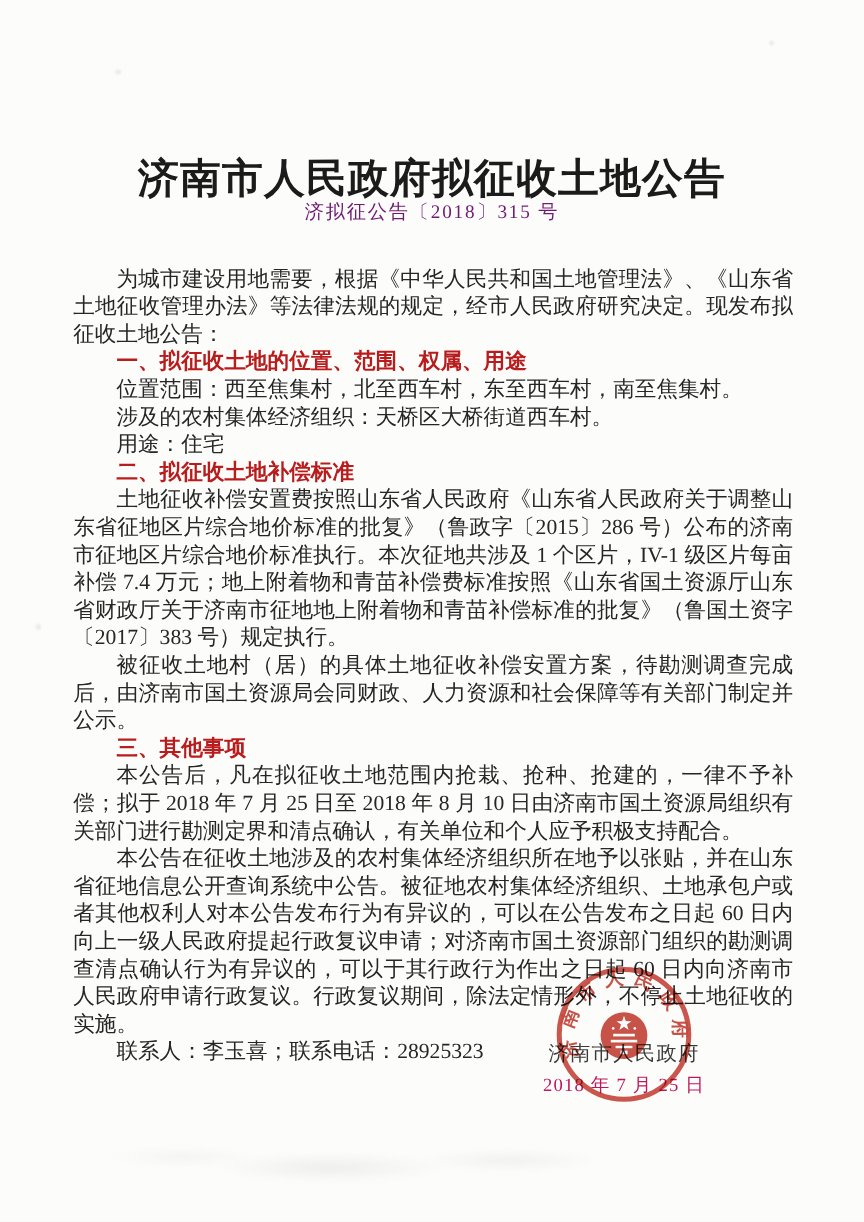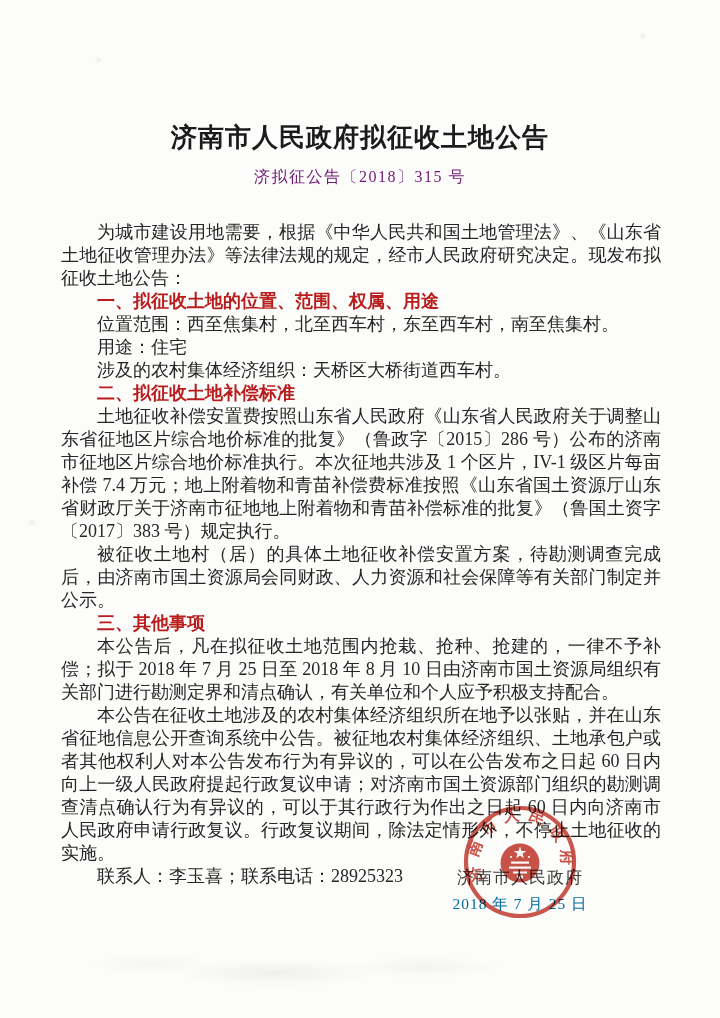--- a/index.html
+++ b/index.html
@@ -29,21 +29,21 @@
   .speck{position:absolute;border-radius:50%;background:rgba(110,110,108,.12);filter:blur(1px);}
   .sp1{left:96px;top:58px;width:5px;height:4px;}
   .sp2{left:641px;top:34px;width:4px;height:4px;}
   .sp3{left:30px;top:520px;width:4px;height:5px;}
 
   .doc-title{
     position:absolute;left:0;top:103px;width:720px;
     text-align:center;
     font-family:"Liberation Serif","DejaVu Serif",serif;
     font-weight:bold;
-    font-size:26px;
+    font-size:34px;
     letter-spacing:1px;
     color:#1b1b1b;
   }
   .doc-number{
     position:absolute;left:0;top:167px;width:720px;
     text-align:center;
     font-size:16px;
     letter-spacing:1.5px;
     color:#701a75;
   }
@@ -62,21 +62,21 @@
   .sig-name{
     position:absolute;left:420px;top:866px;width:200px;
     text-align:center;
     font-size:17px;letter-spacing:1px;
     color:#3a3a3a;
   }
   .sig-date{
     position:absolute;left:420px;top:894px;width:200px;
     text-align:center;
     font-size:15.5px;letter-spacing:1px;
-    color:#0369a1;
+    color:#be185d;
   }
   .seal{
     position:absolute;left:460px;top:802px;width:120px;height:120px;
     mix-blend-mode:multiply;
     opacity:.92;
   }
   .seal svg{width:100%;height:100%;}
   .seal .ring-text{
     font-family:"Liberation Sans","DejaVu Sans",sans-serif;
     font-weight:bold;
@@ -94,22 +94,22 @@
   <div class="speck sp3"></div>
 
   <h1 class="doc-title">济南市人民政府拟征收土地公告</h1>
 
   <div class="doc-number">济拟征公告〔2018〕315 号</div>
 
   <div class="doc-body">
     <p>为城市建设用地需要，根据《中华人民共和国土地管理法》、《山东省土地征收管理办法》等法律法规的规定，经市人民政府研究决定。现发布拟征收土地公告：</p>
     <p class="heading">一、拟征收土地的位置、范围、权属、用途</p>
     <p>位置范围：西至焦集村，北至西车村，东至西车村，南至焦集村。</p>
+    <p>涉及的农村集体经济组织：天桥区大桥街道西车村。</p>
     <p>用途：住宅</p>
-    <p>涉及的农村集体经济组织：天桥区大桥街道西车村。</p>
     <p class="heading">二、拟征收土地补偿标准</p>
     <p>土地征收补偿安置费按照山东省人民政府《山东省人民政府关于调整山东省征地区片综合地价标准的批复》（鲁政字〔2015〕286 号）公布的济南市征地区片综合地价标准执行。本次征地共涉及 1 个区片，IV-1 级区片每亩补偿 7.4 万元；地上附着物和青苗补偿费标准按照《山东省国土资源厅山东省财政厅关于济南市征地地上附着物和青苗补偿标准的批复》（鲁国土资字〔2017〕383 号）规定执行。</p>
     <p>被征收土地村（居）的具体土地征收补偿安置方案，待勘测调查完成后，由济南市国土资源局会同财政、人力资源和社会保障等有关部门制定并公示。</p>
     <p class="heading">三、其他事项</p>
     <p>本公告后，凡在拟征收土地范围内抢栽、抢种、抢建的，一律不予补偿；拟于 2018 年 7 月 25 日至 2018 年 8 月 10 日由济南市国土资源局组织有关部门进行勘测定界和清点确认，有关单位和个人应予积极支持配合。</p>
     <p>本公告在征收土地涉及的农村集体经济组织所在地予以张贴，并在山东省征地信息公开查询系统中公告。被征地农村集体经济组织、土地承包户或者其他权利人对本公告发布行为有异议的，可以在公告发布之日起 60 日内向上一级人民政府提起行政复议申请；对济南市国土资源部门组织的勘测调查清点确认行为有异议的，可以于其行政行为作出之日起 60 日内向济南市人民政府申请行政复议。行政复议期间，除法定情形外，不停止土地征收的实施。</p>
     <p>联系人：李玉喜；联系电话：28925323</p>
   </div>
 
   <div class="sig-name">济南市人民政府</div>

